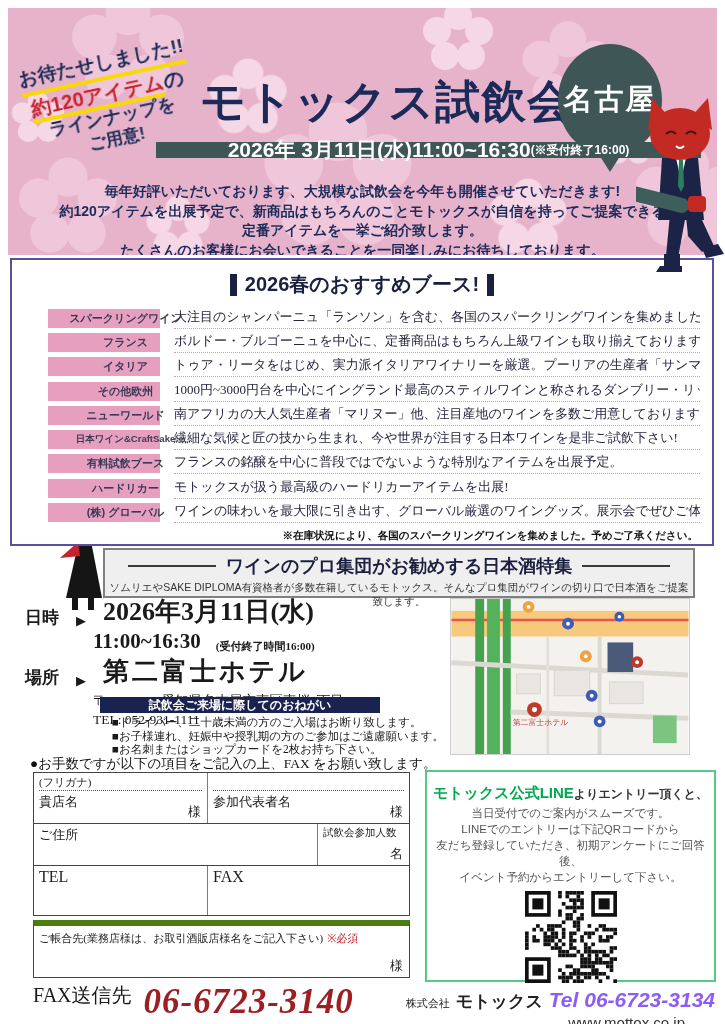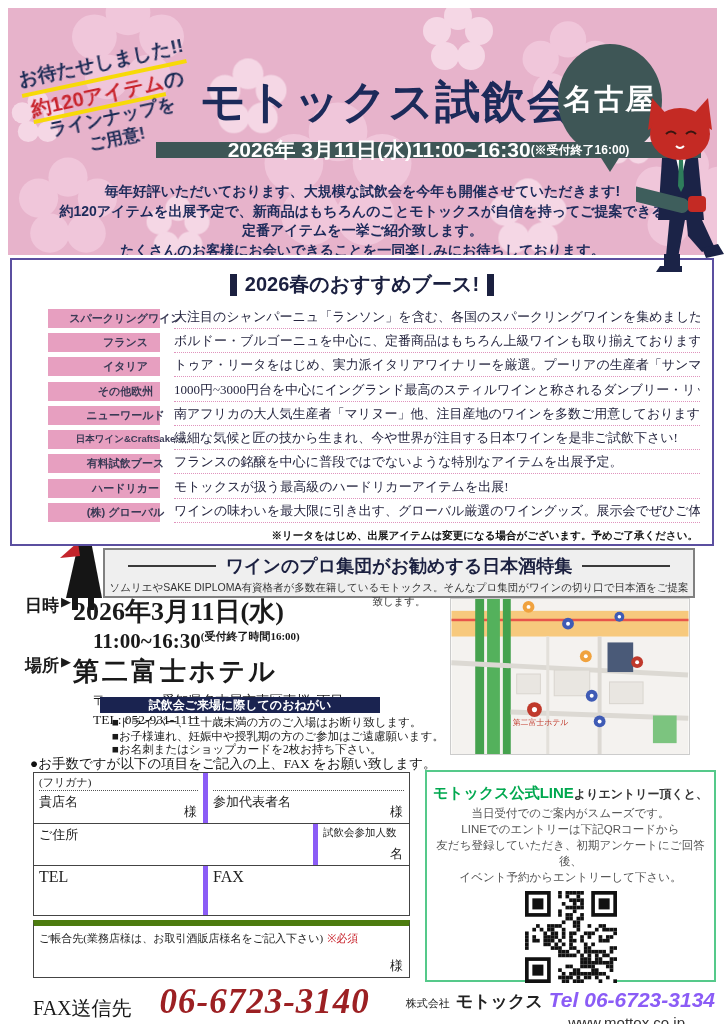--- a/index.html
+++ b/index.html
@@ -59,21 +59,21 @@
   .lady { left:56px; top:512px; width:106px; height:100px; z-index:1; }
   .sake-box { left:103px; top:548px; width:592px; height:50px; background:#efefef;
               border:2px solid #808080; z-index:2; padding-top:4px; }
   .sake-title { display:flex; align-items:center; justify-content:center; gap:10px;
                 color:#1b2040; font-size:18px; font-weight:bold; }
   .sake-title .dash { width:88px; height:2px; background:#3a3a3a; }
   .sake-sub { text-align:center; font-size:10.5px; color:#333; margin-top:3px; }
 
   
   .details { left:25px; top:594px; width:420px; font-family:"Liberation Serif", serif; color:#1a1a1a; }
-  .d-row { display:flex; align-items:flex-start; }
+  .d-row { display:flex; align-items:flex-end;gap:15px; }
   .d-label { font-size:17px; font-weight:bold; }
   .d-arrow { font-size:13px; margin:0 2px; }
   .d-date { font-size:26px; font-weight:bold; }
   .d-time-row { margin-left:68px; }
   .d-time { font-size:21px; font-weight:bold; }
   .d-time-note { font-size:11px; font-weight:bold; }
   .d-place { font-size:26px; font-weight:bold; letter-spacing:3px; }
   .d-addr { margin-left:68px; font-size:13.5px; margin-top:3px; }
   .d-tel { margin-left:68px; font-size:13.5px; margin-top:2px; }
 
@@ -86,39 +86,39 @@
                    line-height:16px; font-family:"Liberation Serif", serif; }
   .notice-items { left:112px; top:716px; width:340px; font-family:"Liberation Serif", serif;
                   font-size:11.5px; color:#1a1a1a; line-height:13.5px; }
 
   
   .form-intro { left:30px; top:755px; font-family:"Liberation Serif", serif; font-size:13.5px; color:#111; }
   .form-table { left:33px; top:772px; width:377px; font-family:"Liberation Serif", serif; color:#222; }
   .ft-row { display:flex; border:1px solid #444; border-top:none; }
   .ft-row.first { border-top:1px solid #444; }
   .ft-cell { position:relative; padding:2px 5px; }
-  .ft-divider { border-right:5px solid #8b5cf6; }
+  .ft-divider { border-right:1px solid #8b5cf6; }
   .fr1 { height:52px; }
   .fr1 .c1 { width:174px; } .fr1 .c2 { width:201px; }
   .furi { font-size:11px; border-bottom:1px dotted #555; height:16px; }
   .furi.blank { color:transparent; }
   .flabel { font-size:13px; margin-top:2px; }
   .fsama { position:absolute; right:6px; bottom:2px; font-size:13px; }
   .fr2 { height:42px; }
   .fr2 .c1 { width:284px; } .fr2 .c2 { width:91px; }
   .fr2 .flabel2 { font-size:13px; }
   .fr2 .small { font-size:10.5px; }
   .fr3 { height:50px; }
   .fr3 .c1 { width:174px; } .fr3 .c2 { width:201px; }
   .fr4 { height:58px; margin-top:4px; border-top:6px solid #4d7c0f; }
   .fr4 .c1 { width:100%; }
   .fr4 .acct { font-size:11px; }
   .fr4 .req { color:#c8232c; font-size:11px; }
 
-  .fax-line { left:33px; top:982px; display:flex; align-items:flex-end; gap:28px;
+  .fax-line { left:33px; top:982px; display:flex; align-items:flex-start; gap:12px;
               font-family:"Liberation Serif", serif; }
   .fax-label { font-size:20px; color:#1a1a1a; }
   .fax-num { font-size:35px; font-weight:bold; font-style:italic; color:#9c2023; letter-spacing:1px; }
 
   
   .line-box { left:425px; top:770px; width:291px; height:212px; border:2px solid #55c98a;
               background:#fff; text-align:center; padding-top:12px; }
   .line-lead { font-size:12px; font-weight:bold; color:#333; }
   .line-brand { color:#00a84f; font-size:15px; font-weight:bold; }
   .line-lines { margin-top:2px; font-size:11.5px; color:#555; line-height:16px; }
@@ -261,21 +261,21 @@
       <div class="booth-row">
         <span class="booth-label">ハードリカー</span>
         <span class="booth-desc">モトックスが扱う最高級のハードリカーアイテムを出展!</span>
       </div>
 
       <div class="booth-row">
         <span class="booth-label">(株) グローバル</span>
         <span class="booth-desc">ワインの味わいを最大限に引き出す、グローバル厳選のワイングッズ。展示会でぜひご体感ください。</span>
       </div>
     </div>
-  <div class="booth-note">※リータをはじめ、出展アイテムは変更になる場合がございます。予めご了承ください。</div>
+  <div class="booth-note">※在庫状況により、各国のスパークリングワインを集めました。予めご了承ください。</div>
 </div>
 
 <svg class="abs lady" viewBox="0 0 106 100">
   <polygon points="40,16 96,4 88,22 44,28" fill="#e88aa8"></polygon>
   <polygon points="24,2 34,14 20,18" fill="#c4242b"></polygon>
   <ellipse cx="30" cy="16" rx="10" ry="8" fill="#c4242b"></ellipse>
   <polygon points="34,24 24,24 10,86 46,86" fill="#151515"></polygon>
   <polygon points="22,30 4,46 24,44" fill="#c4242b"></polygon>
   <rect x="16" y="84" width="6" height="14" fill="#151515"></rect>
   <rect x="32" y="84" width="6" height="14" fill="#151515"></rect>

